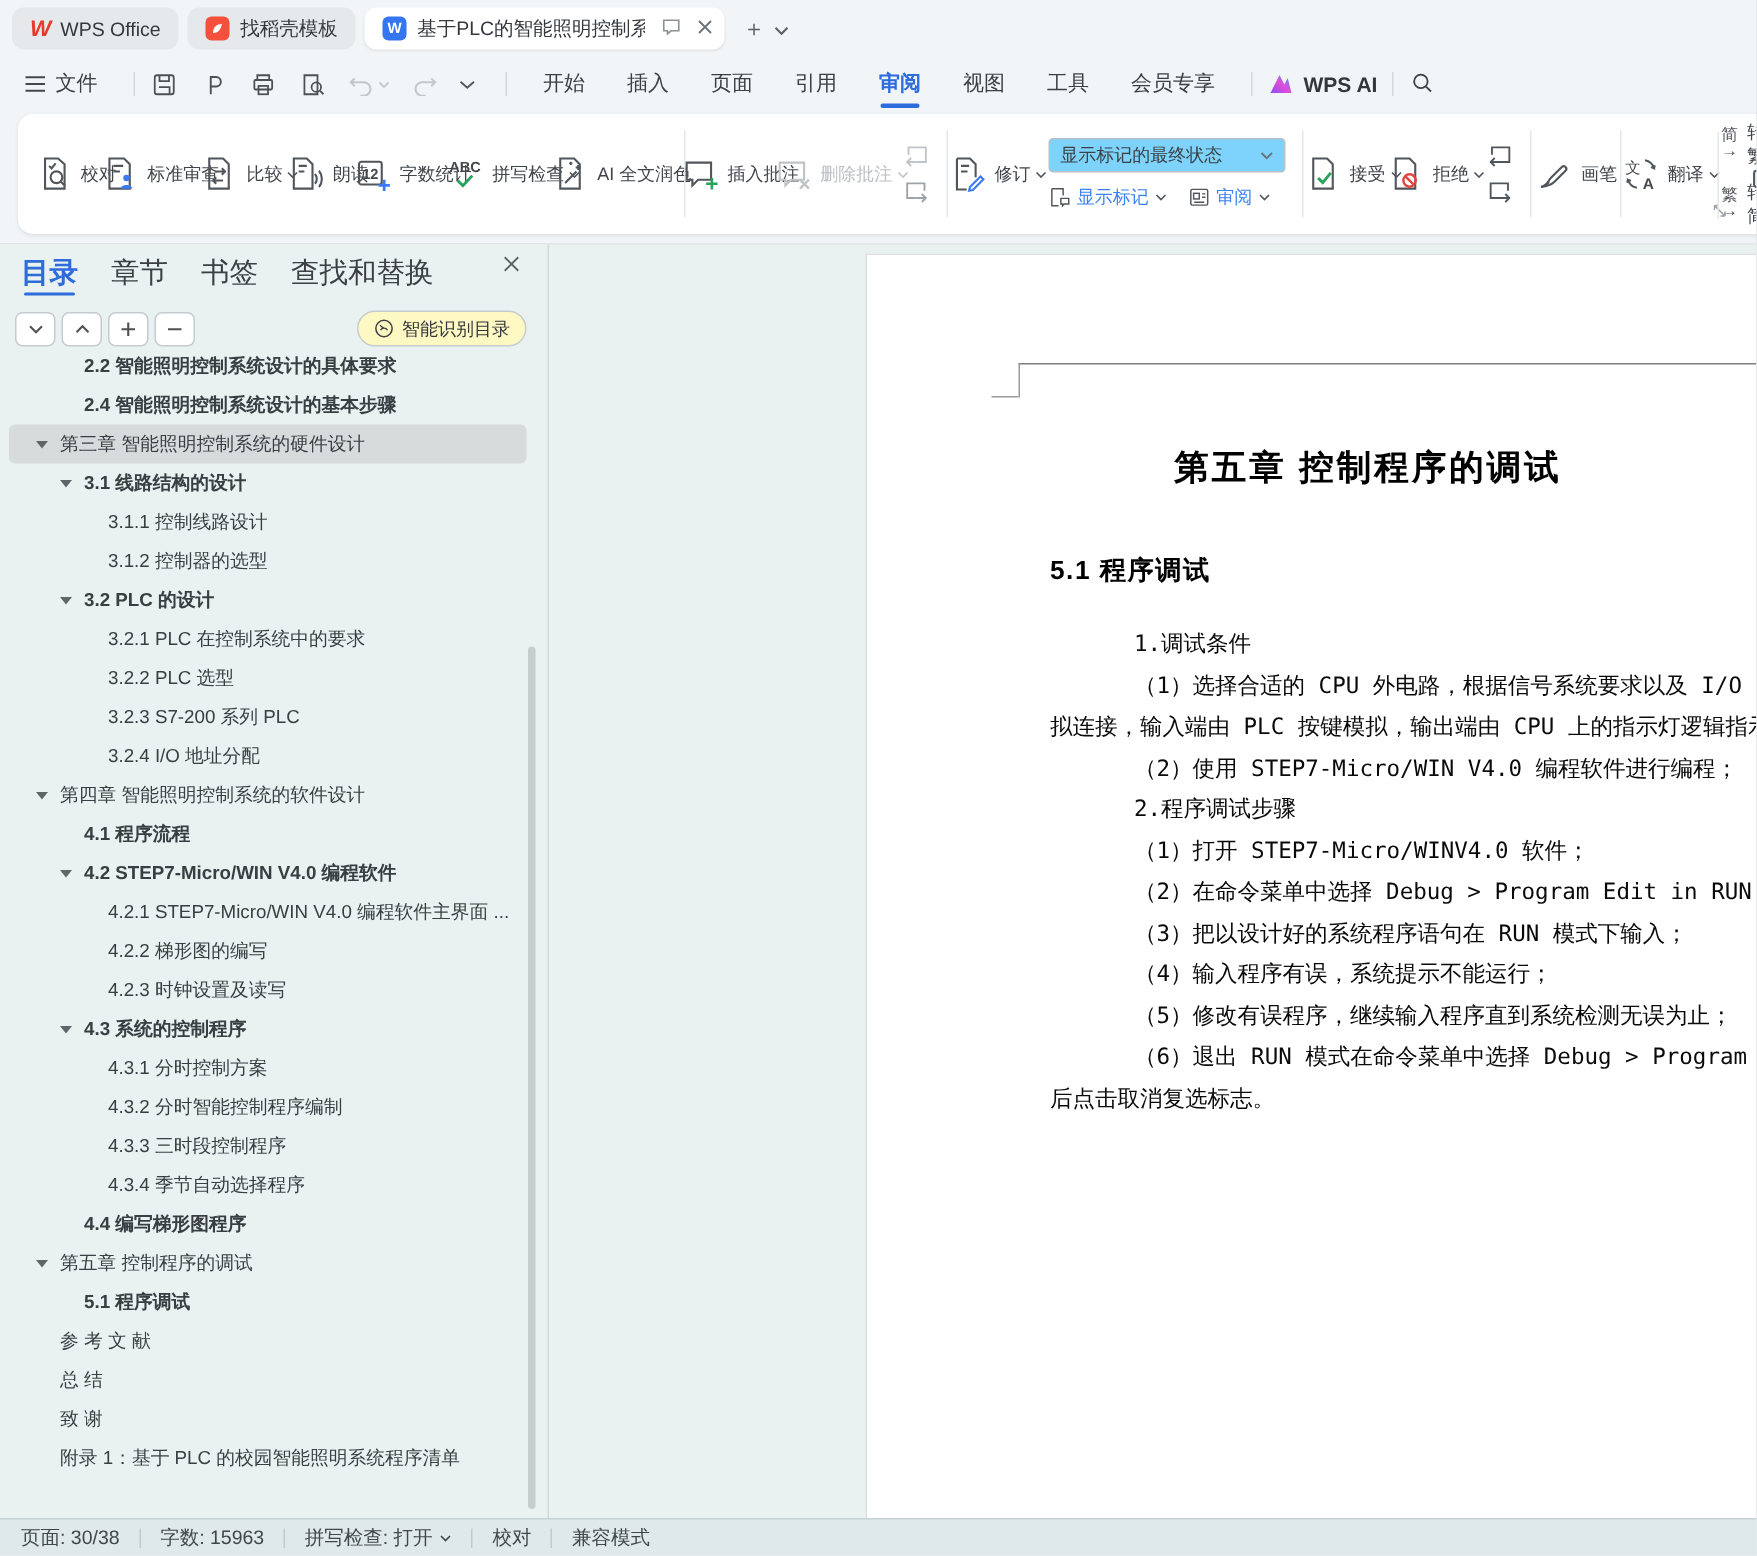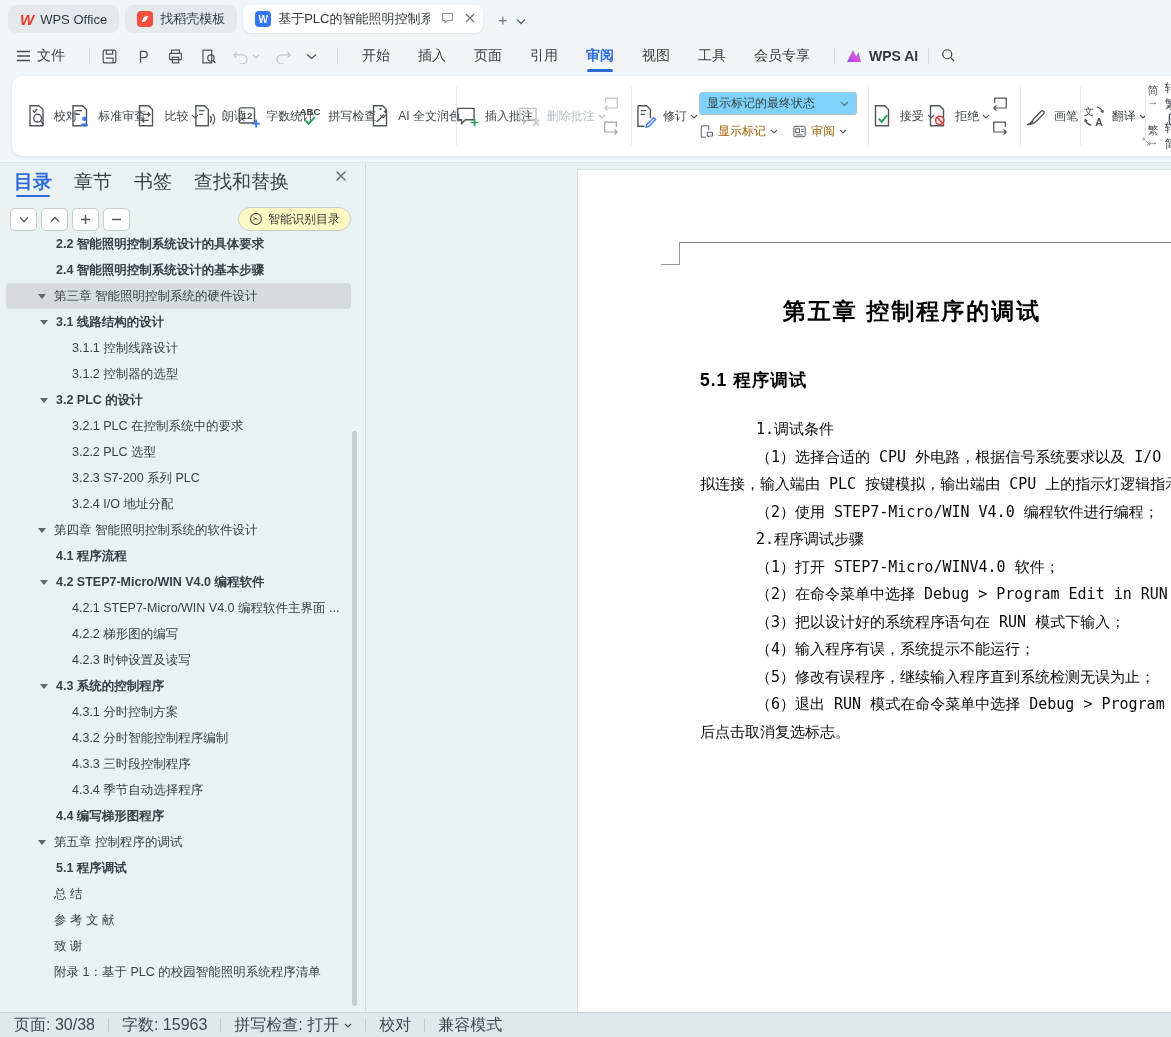--- a/index.html
+++ b/index.html
@@ -40,21 +40,21 @@
   .ribboncard{position:absolute;left:12px;right:-14px;top:2px;bottom:6px;background:#fff;border-radius:10px;
        box-shadow:0 1px 3px rgba(40,50,60,.10);display:flex;align-items:center;padding:0 0 0 14px;}
   .rb{display:flex;flex-direction:row;align-items:center;justify-content:center;gap:5px;
       padding:4px 7px;min-width:42px;font-size:12px;color:#41464b;white-space:nowrap;}
   .rb .lab{display:flex;align-items:center;gap:3px;line-height:1;}
   .rb.disabled{color:#bcc0c5;}
   .gdiv{width:1px;height:58px;background:#e4e8ea;margin:0 5px;flex:0 0 auto;}
   .rcol{display:flex;flex-direction:column;justify-content:center;gap:8px;padding:0 6px;}
   .dropdown{width:158px;height:23px;border:1px solid #b9c0c5;border-radius:3px;background:#7dd3fc;
       display:flex;align-items:center;justify-content:space-between;padding:0 7px;font-size:12px;color:#3c4043;}
-  .minirow{display:flex;align-items:center;gap:14px;font-size:12px;color:#a16207;}
+  .minirow{display:flex;align-items:center;gap:14px;font-size:12px;color:#3b82f6;}
   .minibtn{display:flex;align-items:center;gap:4px;}
   .cvrow{display:flex;align-items:center;gap:4px;font-size:12px;color:#41464b;line-height:16px;}
   .cv-ic{font-size:11px;color:#51565c;border-radius:2px;line-height:1;}
   .launcher{position:absolute;right:34px;bottom:6px;color:#9aa0a5;}
   .rb-cut{position:absolute;left:1145px;top:0;bottom:0;display:flex;align-items:center;}
   .gdiv-cut{position:absolute;left:1133px;top:12px;height:58px;width:1px;background:#e4e8ea;}
   .rb-cut .rb{align-items:flex-start;}
 
   
   .content{position:absolute;top:162px;bottom:25px;left:0;right:0;background:#e9f1f1;border-top:1px solid #e1e6e8;}
@@ -70,21 +70,21 @@
   .sqbtn{width:27px;height:23px;background:#fff;border:1px solid #c6cccd;border-radius:5px;
          display:flex;align-items:center;justify-content:center;color:#4c5156;font-size:12px;}
   .smartpill{margin-left:auto;height:24px;border:1px solid #c6cccd;border-radius:13px;background:#fef9c3;
          display:flex;align-items:center;gap:5px;padding:0 10px;font-size:12px;color:#33373b;}
   .tocwrap{position:absolute;top:74px;left:0;right:0;bottom:2px;overflow:hidden;}
   .toc{margin-top:-6px;}
   .trow{height:26px;display:flex;align-items:center;margin:0 14px 0 6px;border-radius:4px;font-size:12.5px;color:#393e43;}
   .trow .caret{width:16px;flex:0 0 16px;display:flex;align-items:center;justify-content:flex-start;visibility:hidden;}
   .trow .caret::before{content:"";width:0;height:0;border-left:4px solid transparent;border-right:4px solid transparent;border-top:5px solid #5f6569;}
   .trow.has-caret .caret{visibility:visible;}
-  .trow.lv1{padding-left:32px;}
+  .trow.lv1{padding-left:18px;}
   .trow.lv2{padding-left:34px;font-weight:bold;}
   .trow.lv3{padding-left:66px;}
   .trow.selected{background:#d7dbdc;}
   .trow .tlab{white-space:nowrap;overflow:hidden;}
   .sscroll{position:absolute;right:8px;top:268px;width:5px;height:575px;border-radius:3px;background:#c7cdce;}
 
   
   .docarea{position:absolute;left:367px;top:0;bottom:0;right:0;overflow:hidden;}
   .page{position:absolute;left:210px;top:6px;width:920px;bottom:-4px;background:#fff;
         border:1px solid #dcdfe0;border-bottom:none;}
@@ -94,21 +94,21 @@
   .doc-title{position:absolute;left:118px;top:126px;width:432px;text-align:center;font-size:23px;font-weight:bold;
         color:#000;letter-spacing:2px;}
   .doc-sec{position:absolute;left:122px;top:198px;font-size:17.5px;font-weight:bold;color:#000;letter-spacing:1px;}
   .doclines{position:absolute;left:122px;top:246px;width:640px;font-family:"DejaVu Sans Mono","Liberation Mono",monospace;
         font-size:15px;color:#0a0a0a;}
   .dline{height:27.5px;line-height:27.5px;white-space:nowrap;}
   .dline.indent{padding-left:56px;}
 
   
   .statusbar{position:absolute;bottom:0;left:0;right:0;height:25px;background:#dfe9ea;border-top:1px solid #c7d2d3;
-        display:flex;align-items:center;font-size:16px;color:#41474b;padding-left:14px;}
+        display:flex;align-items:center;font-size:13px;color:#41474b;padding-left:14px;}
   .sitem{display:flex;align-items:center;gap:5px;padding:0 13px;}
   .sitem:first-child{padding-left:0;}
   .sdiv{width:1px;height:13px;background:#c2cbcc;}
 
   svg{flex:0 0 auto;}
 </style>
 </head>
 <body>
 
 <div class="app">
@@ -665,26 +665,26 @@
               <span class="tlab">第五章 控制程序的调试</span>
             </div>
 
             <div class="trow lv2">
               <span class="caret"></span>
               <span class="tlab">5.1 程序调试</span>
             </div>
 
             <div class="trow lv1">
               <span class="caret"></span>
+              <span class="tlab">参 考 文 献</span>
+            </div>
+
+            <div class="trow lv1">
+              <span class="caret"></span>
               <span class="tlab">总  结</span>
-            </div>
-
-            <div class="trow lv1">
-              <span class="caret"></span>
-              <span class="tlab">参 考 文 献</span>
             </div>
 
             <div class="trow lv1">
               <span class="caret"></span>
               <span class="tlab">致  谢</span>
             </div>
 
             <div class="trow lv1">
               <span class="caret"></span>
               <span class="tlab">附录 1：基于 PLC 的校园智能照明系统程序清单</span>

